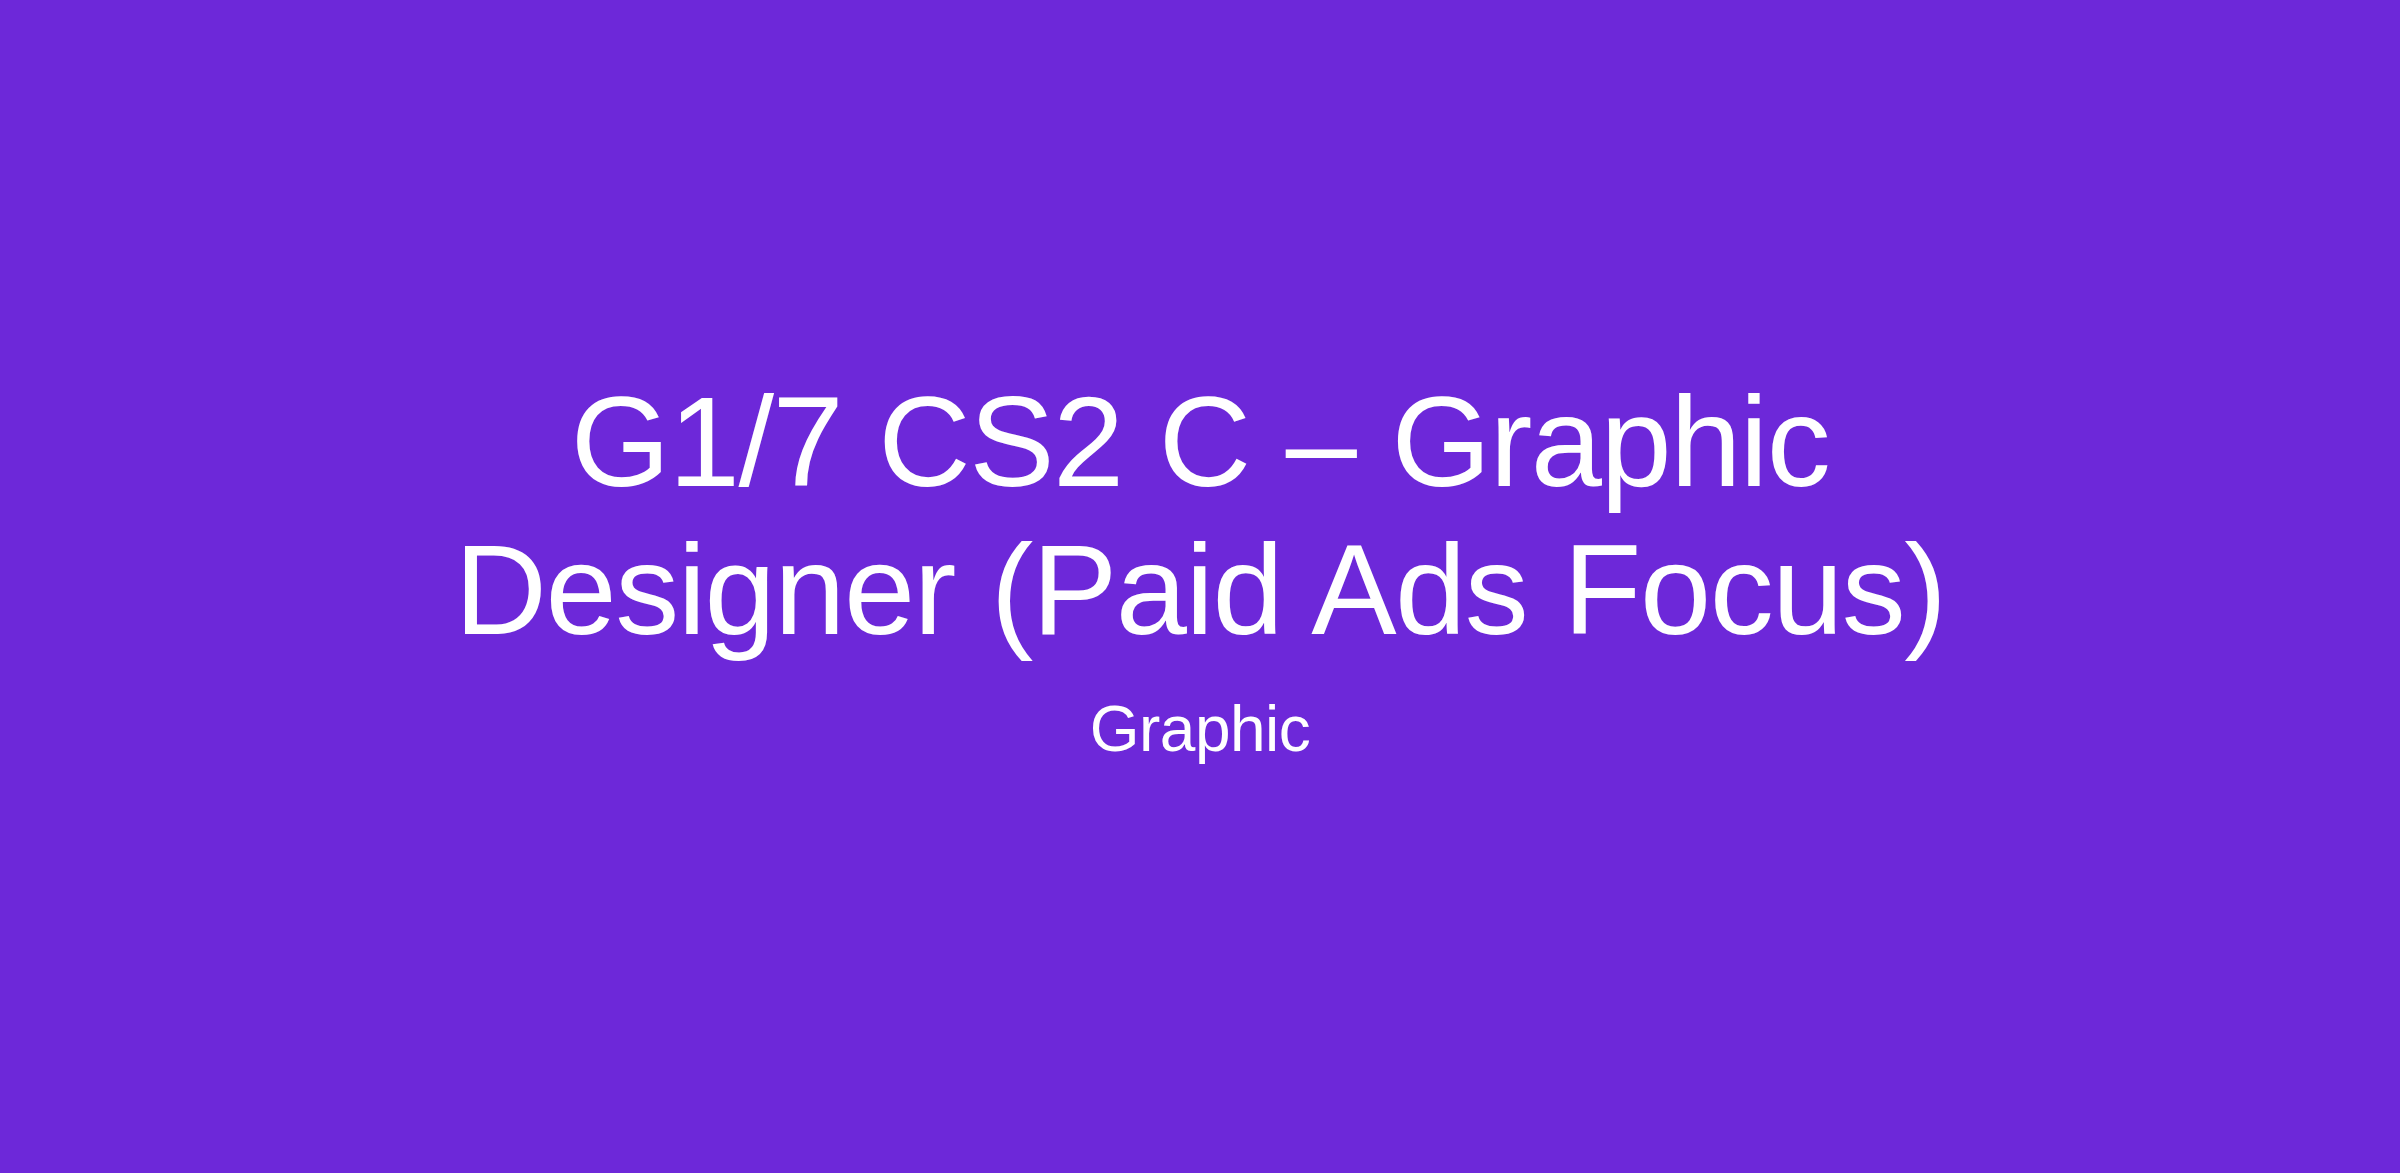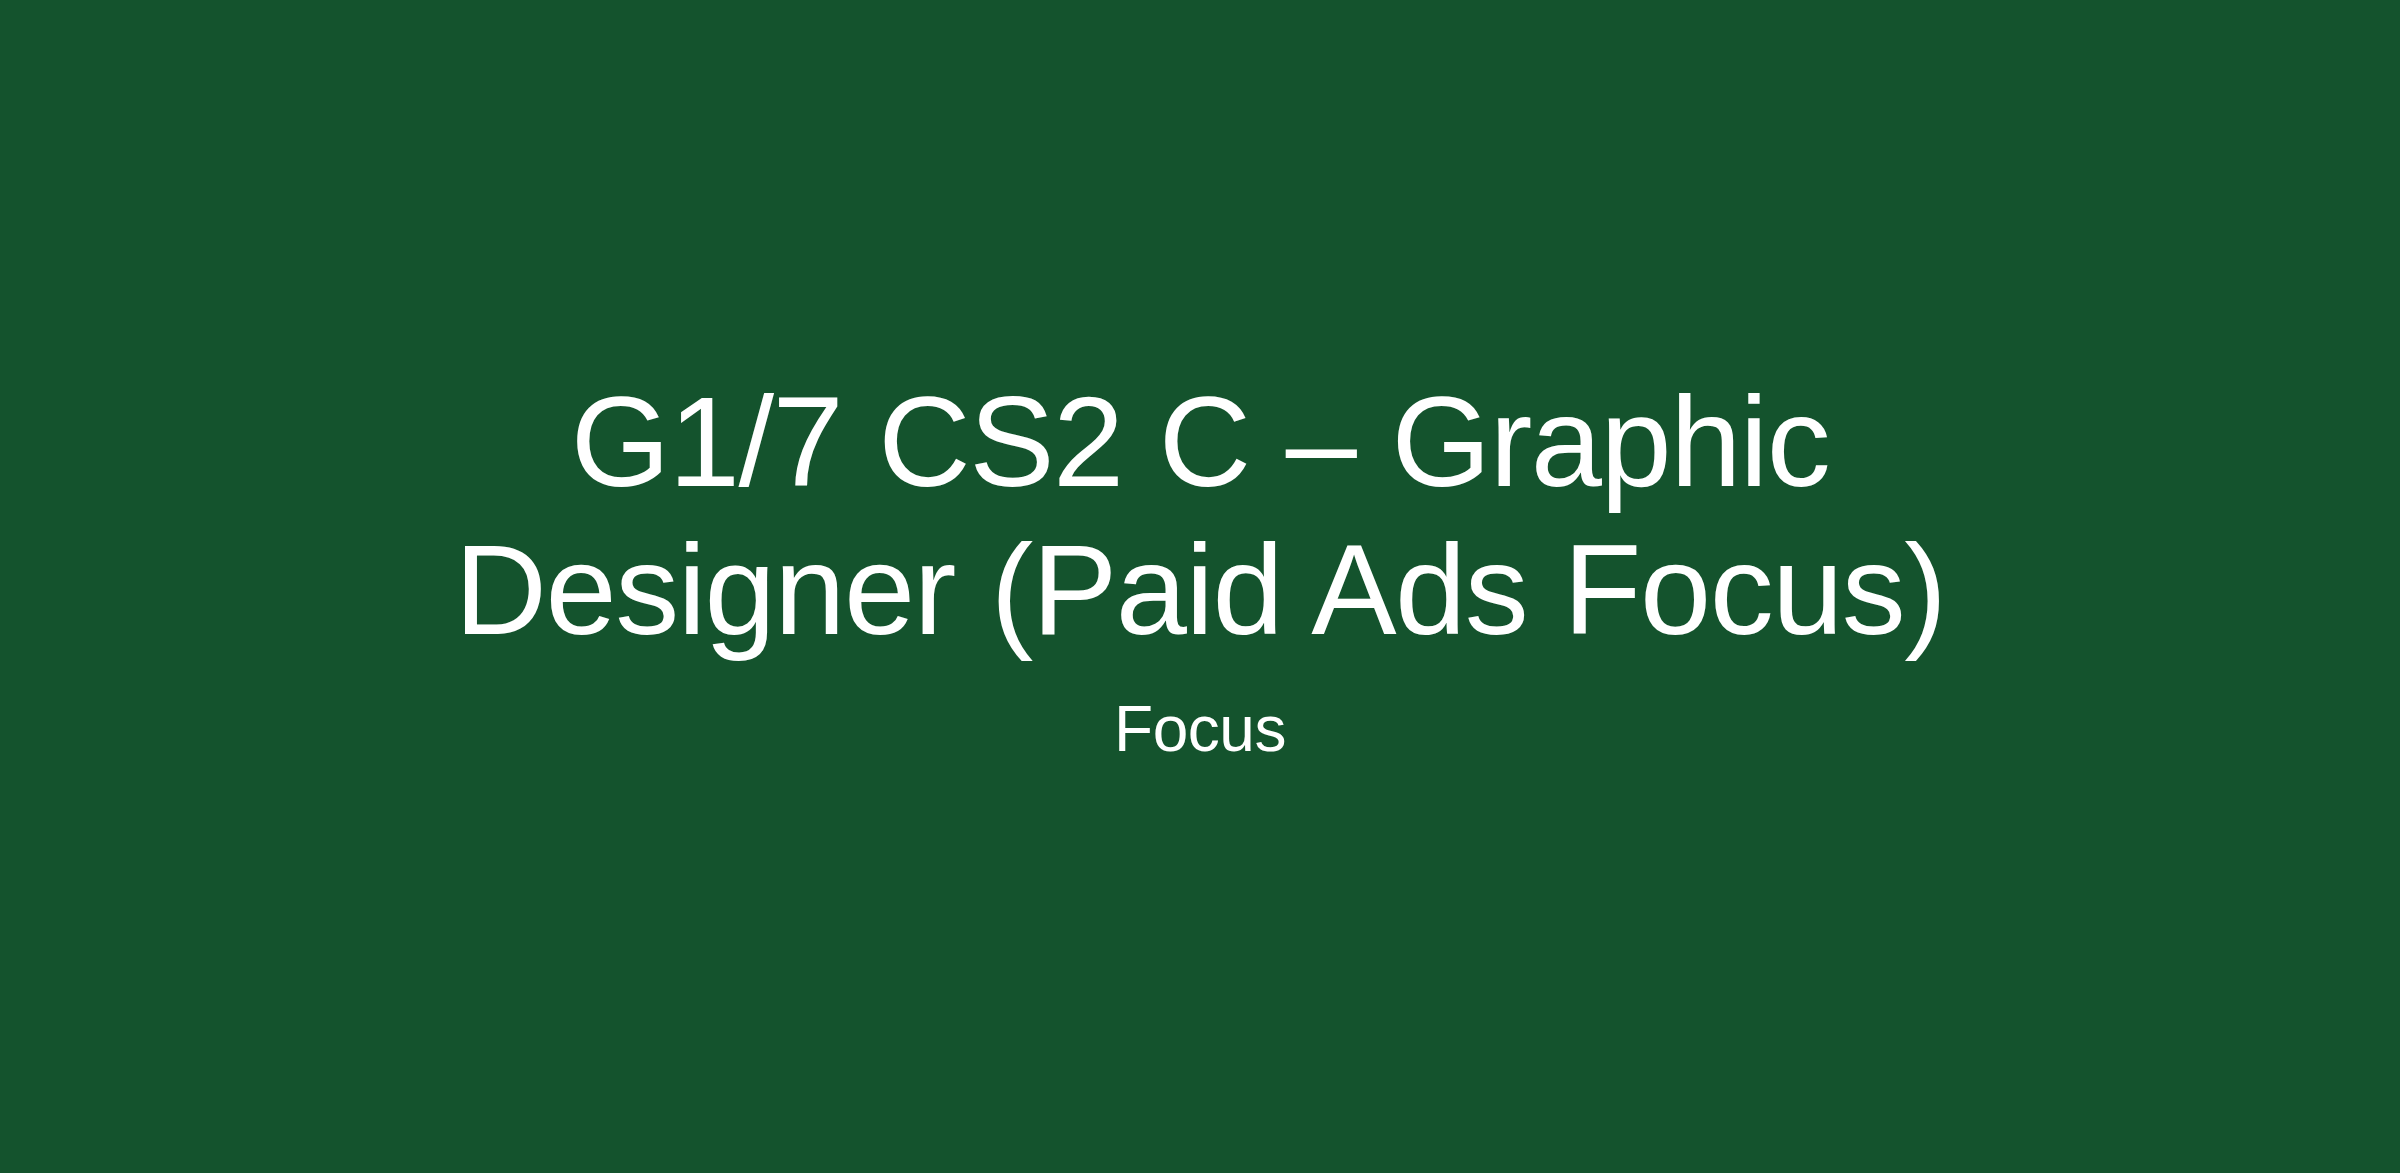--- a/index.html
+++ b/index.html
@@ -58,23 +58,23 @@
     text-align: center;
     margin: 0;
     padding: 0;
     margin-top: 26px;
     -webkit-font-smoothing: antialiased;
   }
 </style>
 </head>
 <body style="background: rgb(43, 232, 165);">
 
-<div id="slide" style="background: #14532d;">
+<div id="slide" style="background: #6d28d9;">
 
   <div id="title-block">
 
     <h1 id="slide-title" style="color: rgb(255, 255, 255);">G1/7 CS2 C – Graphic Designer (Paid Ads Focus)</h1>
 
-    <div id="slide-subtitle" style="color: rgb(255, 255, 255);">Focus</div>
+    <div id="slide-subtitle" style="color: rgb(255, 255, 255);">Graphic</div>
 
   </div>
 
 </div>
 
 </body></html>

